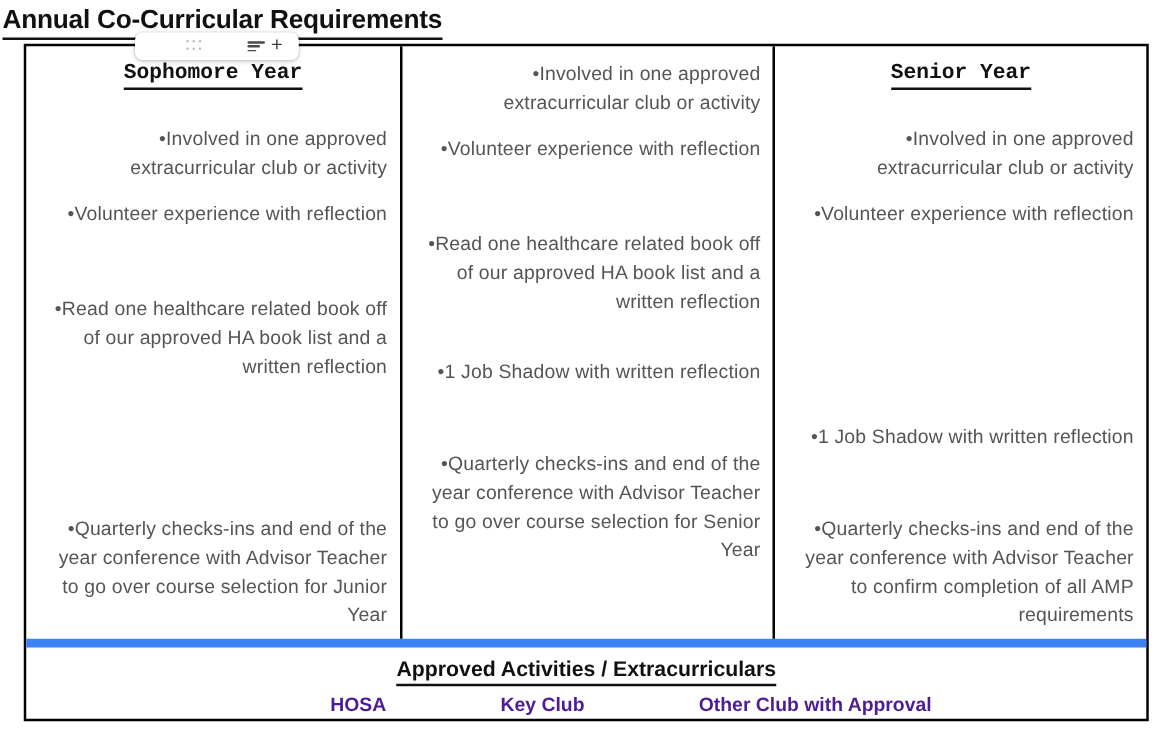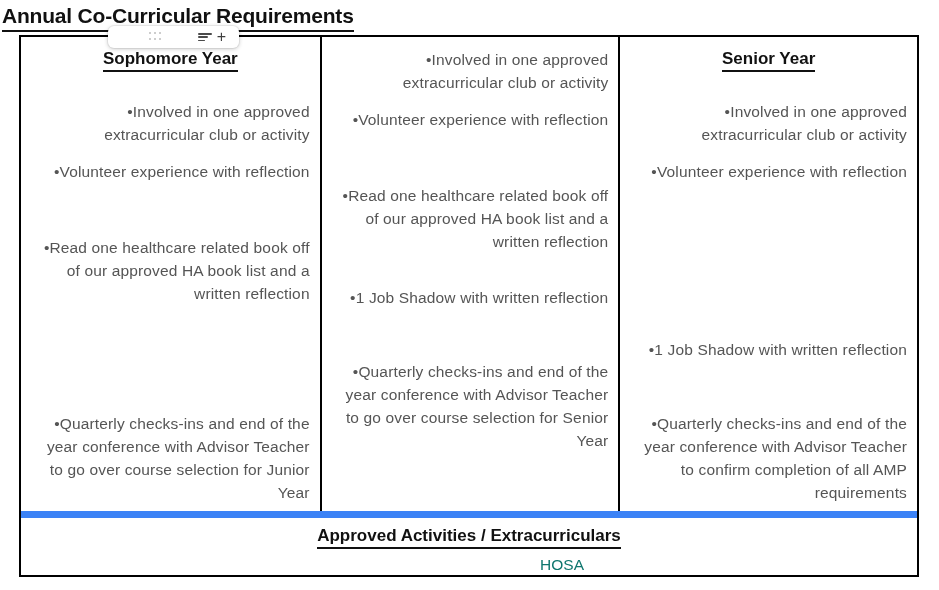--- a/index.html
+++ b/index.html
@@ -121,20 +121,21 @@
     padding: 0 8px;
   }
   .col + .col {
     border-left: 2px solid #000000;
   }
   .col-head {
     text-align: center;
     margin-top: 12px;
     margin-bottom: 14px;
     height: 26px;
+    font-family: Liberation Mono, monospace;
   }
   .col-head span {
     font-size: 17px;
     font-weight: bold;
     color: #111111;
     border-bottom: 2px solid #111111;
     padding-bottom: 1px;
     display: inline-block;
     line-height: 20px;
   }
@@ -170,23 +171,24 @@
     color: #111111;
     border-bottom: 2px solid #111111;
     padding-bottom: 1px;
     display: inline-block;
     line-height: 20px;
   }
   .footer-items {
     margin-top: 6px;
     display: flex;
     justify-content: center;
-    color: #0f766e;
+    color: #4c1d95;
     font-size: 15.5px;
     line-height: 20px;
+    font-weight: bold;
   }
   .footer-items .fi { padding: 0 0; }
   .footer-items .fi:nth-child(1) { width: 230px; text-align: right; }
   .footer-items .fi:nth-child(2) { width: 250px; text-align: center; }
   .footer-items .fi:nth-child(3) { width: 300px; text-align: left; }
 </style>
 </head>
 <body>
 
 <div class="page">
@@ -245,17 +247,19 @@
       </div>
 
     </div>
 
     <div class="footer">
       <div>
         <span class="footer-title">Approved Activities / Extracurriculars</span>
       </div>
       <div class="footer-items">
         <span class="fi">HOSA</span>
+        <span class="fi">Key Club</span>
+        <span class="fi">Other Club with Approval</span>
       </div>
     </div>
 
   </div>
 </div>
 
 </body></html>

